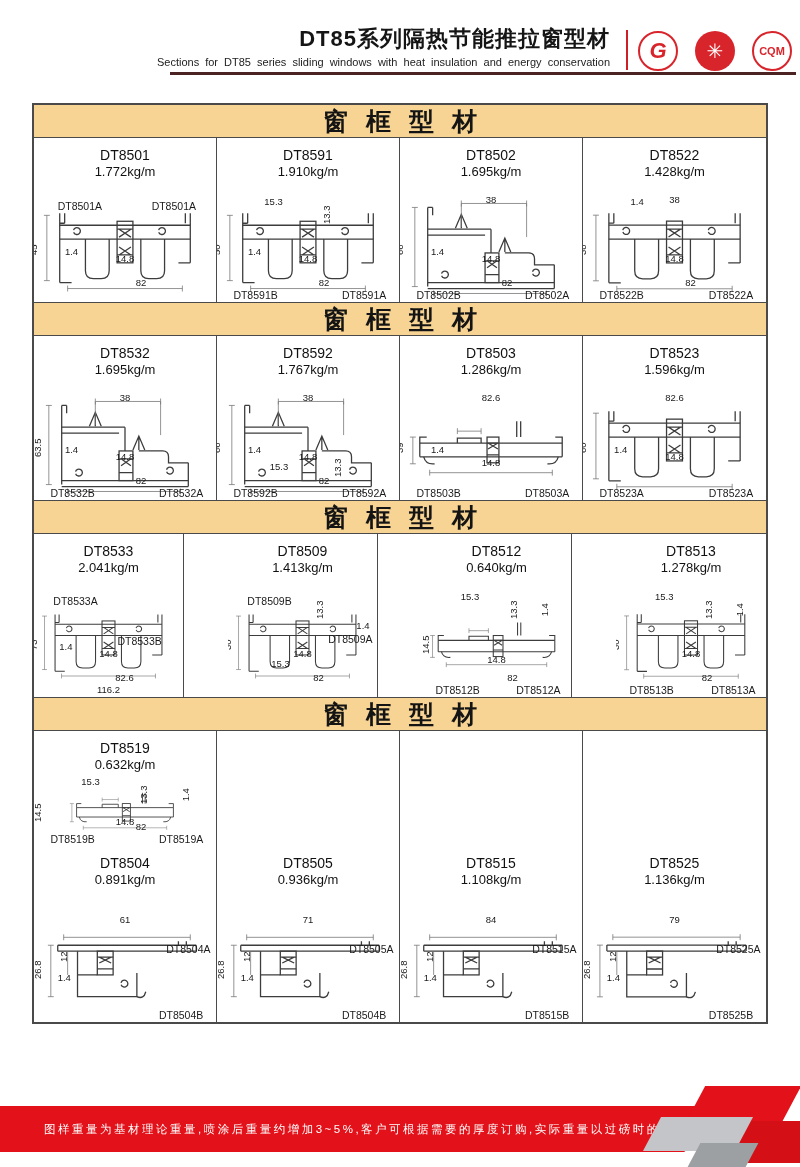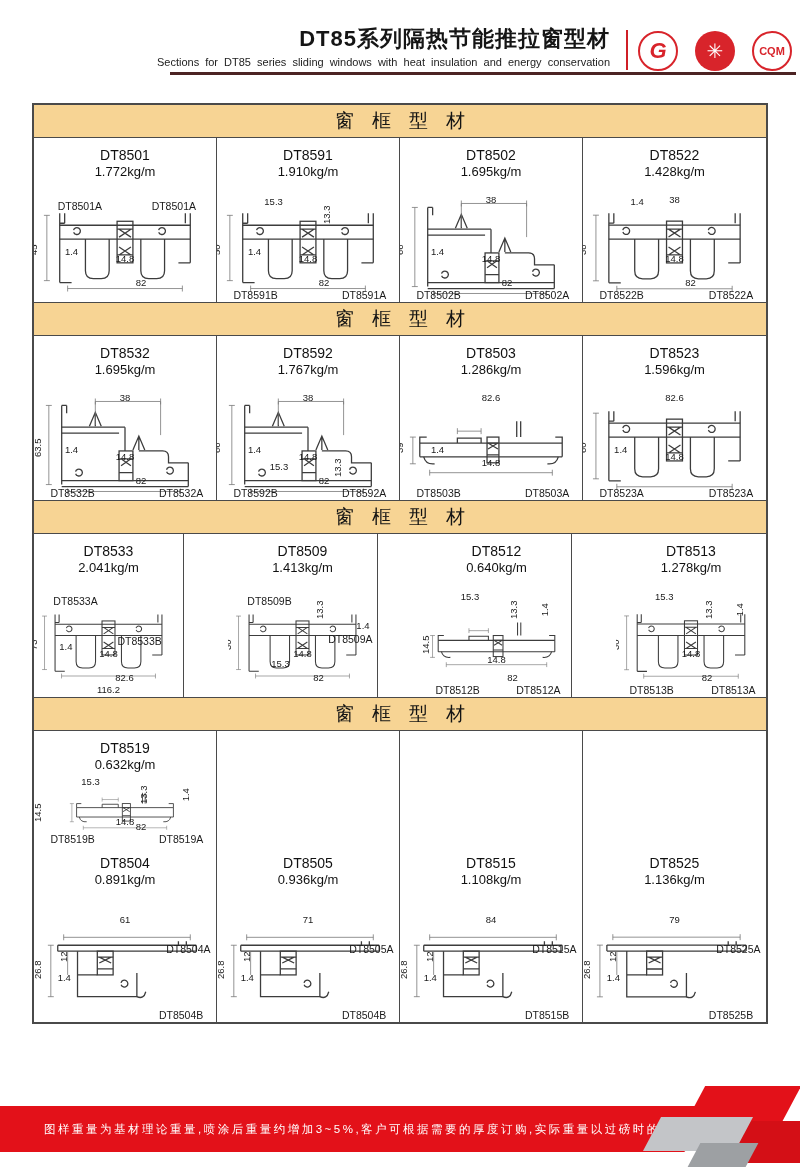--- a/index.html
+++ b/index.html
@@ -15,21 +15,21 @@
   .logo{width:40px;height:40px;border-radius:50%;display:flex;align-items:center;justify-content:center;box-sizing:border-box;}
   .logo-g{border:2.5px solid #d8242b;color:#d8242b;font-weight:bold;font-style:italic;font-size:22px;}
   .logo-badge{background:#d8242b;color:#fff;font-size:20px;}
   .logo-cqm{border:2.5px solid #d8242b;border-radius:50%;color:#d8242b;font-weight:bold;font-size:11px;letter-spacing:0;}
   .header-rule{position:absolute;left:170px;right:4px;top:72px;height:3px;background:#4c2323;}
 
   
   #catalog{position:absolute;left:32px;top:103px;width:736px;border:2px solid #4a4a4a;box-sizing:border-box;background:#fff;}
   .sec-header{height:32px;background:#f7d494;border-bottom:1px solid #4a4a4a;display:flex;align-items:center;justify-content:center;}
   .sec:not(:first-child) .sec-header{border-top:1px solid #4a4a4a;}
-  .sec-label{font-size:19px;font-weight:normal;letter-spacing:18px;text-indent:18px;color:#141414;}
+  .sec-label{font-size:25px;font-weight:bold;letter-spacing:18px;text-indent:18px;color:#141414;}
   .grid{display:grid;grid-template-columns:repeat(4,1fr);}
   .sec:nth-of-type(1) .grid{height:164px;}
   .sec:nth-of-type(2) .grid{height:164px;}
   .sec:nth-of-type(3) .grid{height:163px;gap:44px;}
   .sec:nth-of-type(4) .grid{height:115px;}
   .sec:nth-of-type(5) .grid{height:176px;}
   .cell{position:relative;border-right:1px solid #4a4a4a;box-sizing:border-box;display:flex;flex-direction:column;align-items:center;overflow:hidden;text-align:center;}
   .cell:nth-child(4n){border-right:none;}
   .code{font-size:14px;margin-top:8px;line-height:1.3;color:#111;}
   .weight{font-size:13px;line-height:1.3;color:#111;}

